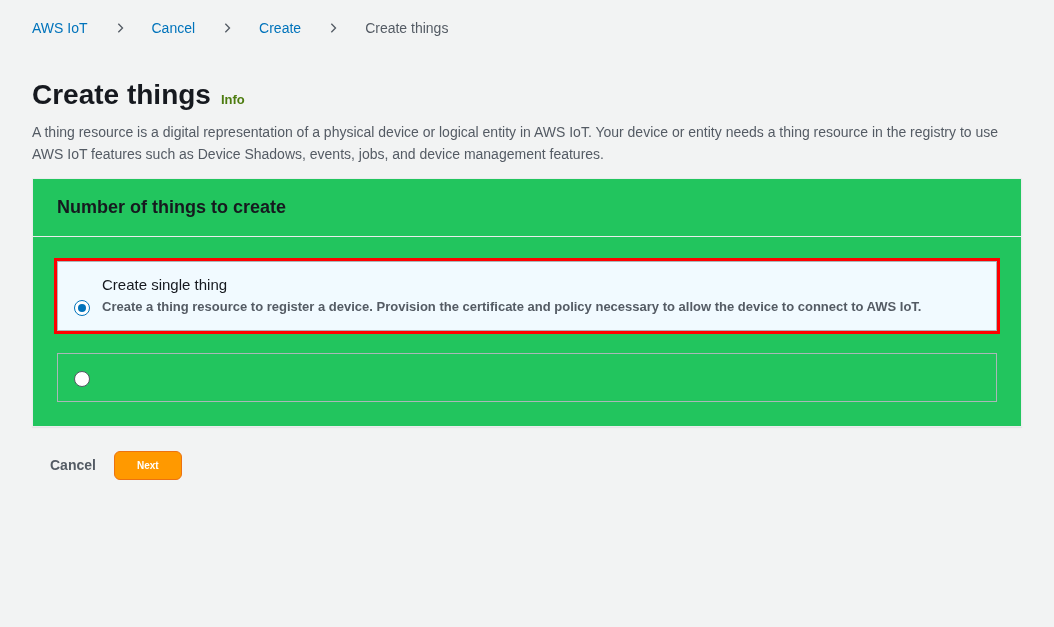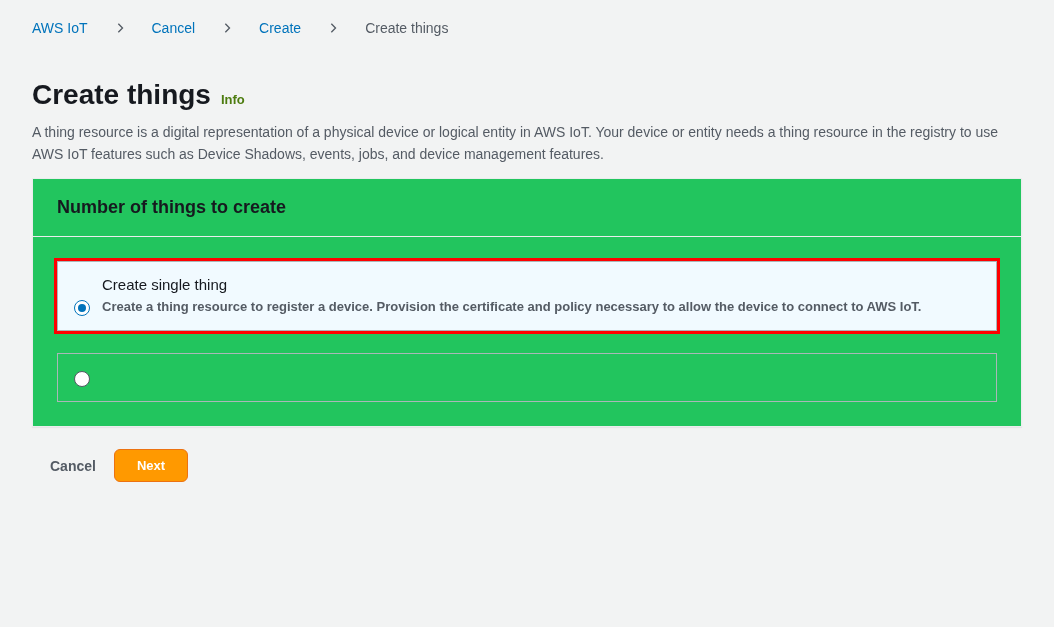--- a/index.html
+++ b/index.html
@@ -139,21 +139,21 @@
       font-weight: 700;
       font-size: 14px;
       padding: 8px 18px;
       cursor: pointer;
     }
     .btn-next {
       background: #ff9900;
       border: 1px solid #ec7211;
       color: #ffffff;
       font-weight: 700;
-      font-size: 13px;
+      font-size: 10px;
       padding: 8px 22px;
       cursor: pointer;
       border-radius: 6px;
     }
   </style>
 </head>
 <body>
 
 <nav class="breadcrumb">
   <a>AWS IoT</a>

